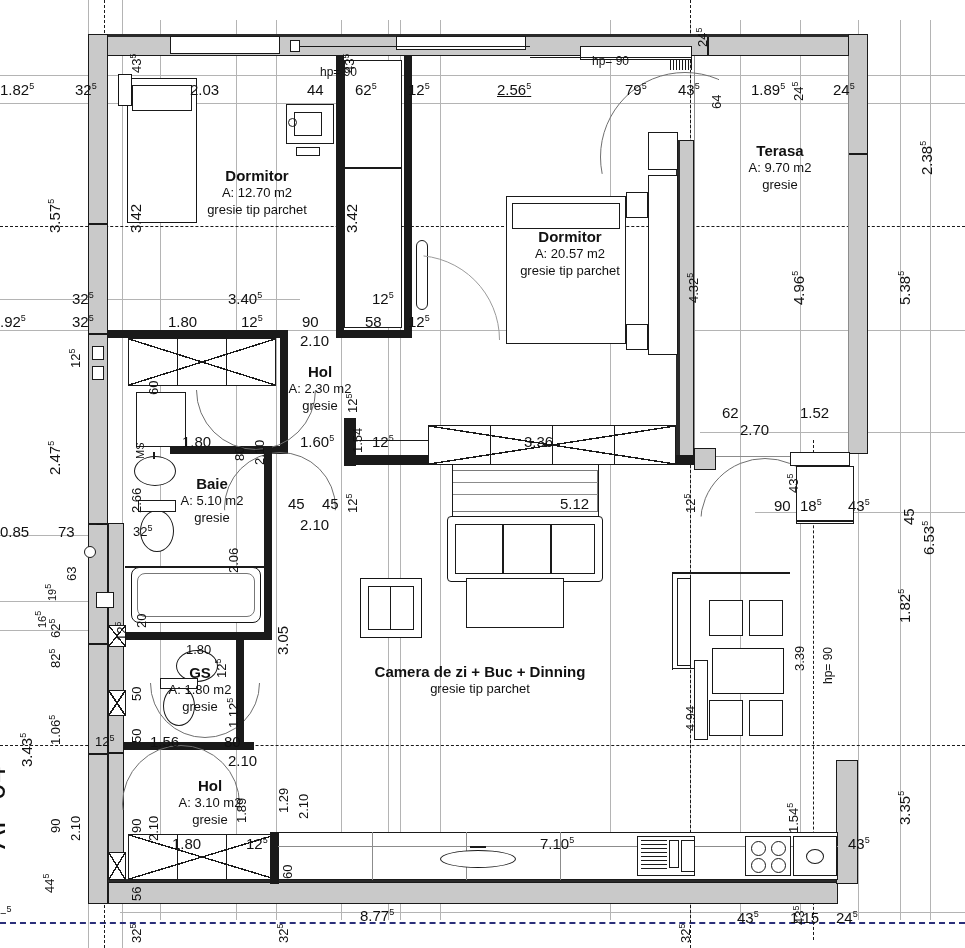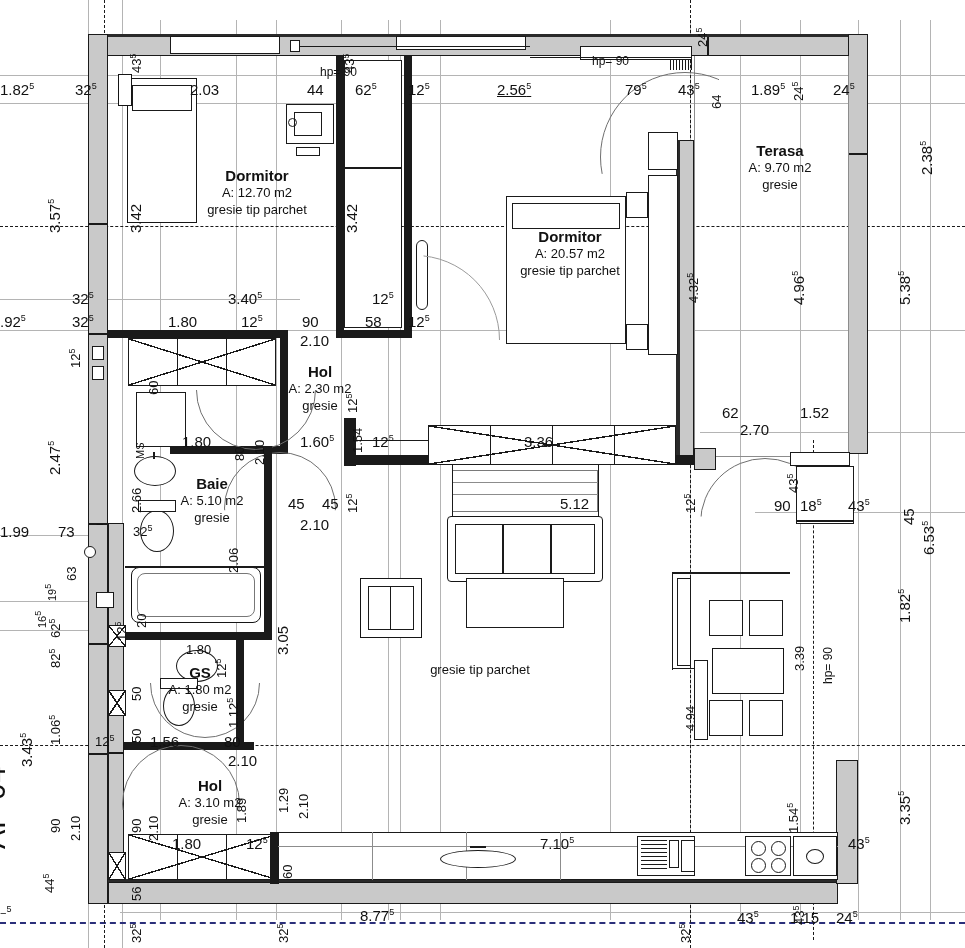--- a/index.html
+++ b/index.html
@@ -320,20 +320,21 @@
     <div class="room-sub">gresie</div>
   </div>
 
   <div class="room-blk" style="left:160px;top:776px;width:100px;">
     <div class="room-name">Hol</div>
     <div class="room-sub">A: 3.10 m2</div>
     <div class="room-sub">gresie</div>
   </div>
 
   <div class="room-blk" style="left:335px;top:662px;width:290px;">
+    <div class="room-name">Camera de zi  + Buc + Dinning</div>
     <div class="room-sub">gresie tip parchet</div>
   </div>
 
   <div class="t hp" style="left:320px;top:66px;">hp= 90</div>
   <div class="t hp" style="left:592px;top:55px;">hp= 90</div>
   <div class="t hp rot dim-xs" style="left:834px;top:672px;">hp= 90</div>
   <div class="t rot dim-xs" style="left:146px;top:448px;">MS</div>
 
   <div class="t apnum rot" style="left:10px;top:820px;">AP 04</div>
 
@@ -357,21 +358,21 @@
 
   <div class="t dim rot" style="left:62px;top:218px;">3.57<sup>5</sup></div>
   <div class="t dim rot" style="left:143px;top:218px;">3.42</div>
   <div class="t dim rot" style="left:359px;top:218px;">3.42</div>
   <div class="t dim" style="left:72px;top:291px;">32<sup>5</sup></div>
   <div class="t dim" style="left:72px;top:314px;">32<sup>5</sup></div>
   <div class="t dim" style="left:0px;top:314px;">.92<sup>5</sup></div>
   <div class="t dim rot dim-s" style="left:82px;top:355px;">12<sup>5</sup></div>
   <div class="t dim rot" style="left:62px;top:460px;">2.47<sup>5</sup></div>
   <div class="t dim rot dim-s" style="left:143px;top:500px;">2.66</div>
-  <div class="t dim" style="left:0px;top:524px;">1.99</div>
+  <div class="t dim" style="left:0px;top:524px;">0.85</div>
   <div class="t dim" style="left:58px;top:524px;">73</div>
   <div class="t dim dim-s" style="left:133px;top:525px;">32<sup>5</sup></div>
   <div class="t dim rot dim-s" style="left:78px;top:568px;">63</div>
   <div class="t dim rot dim-xs" style="left:58px;top:590px;">19<sup>5</sup></div>
   <div class="t dim rot dim-xs" style="left:48px;top:617px;">16<sup>5</sup></div>
   <div class="t dim rot dim-s" style="left:62px;top:625px;">62<sup>5</sup></div>
   <div class="t dim rot dim-s" style="left:62px;top:655px;">82<sup>5</sup></div>
   <div class="t dim rot dim-s" style="left:62px;top:732px;">1.06<sup>5</sup></div>
   <div class="t dim rot" style="left:34px;top:752px;">3.43<sup>5</sup></div>
   <div class="t dim rot dim-s" style="left:62px;top:820px;">90</div>

